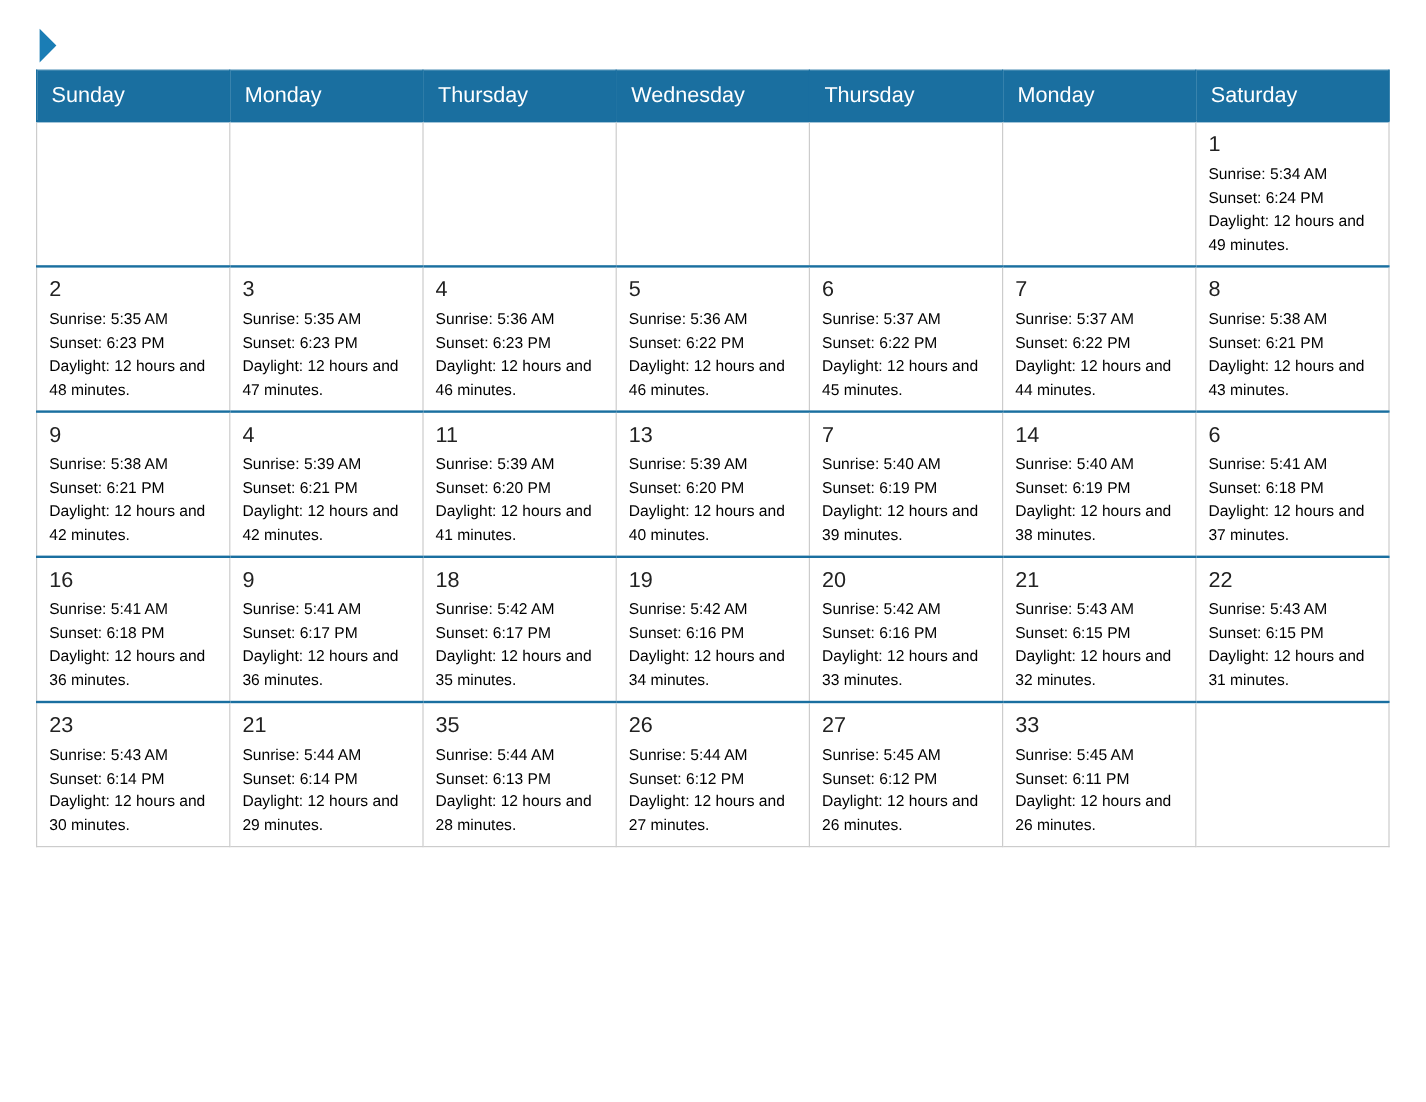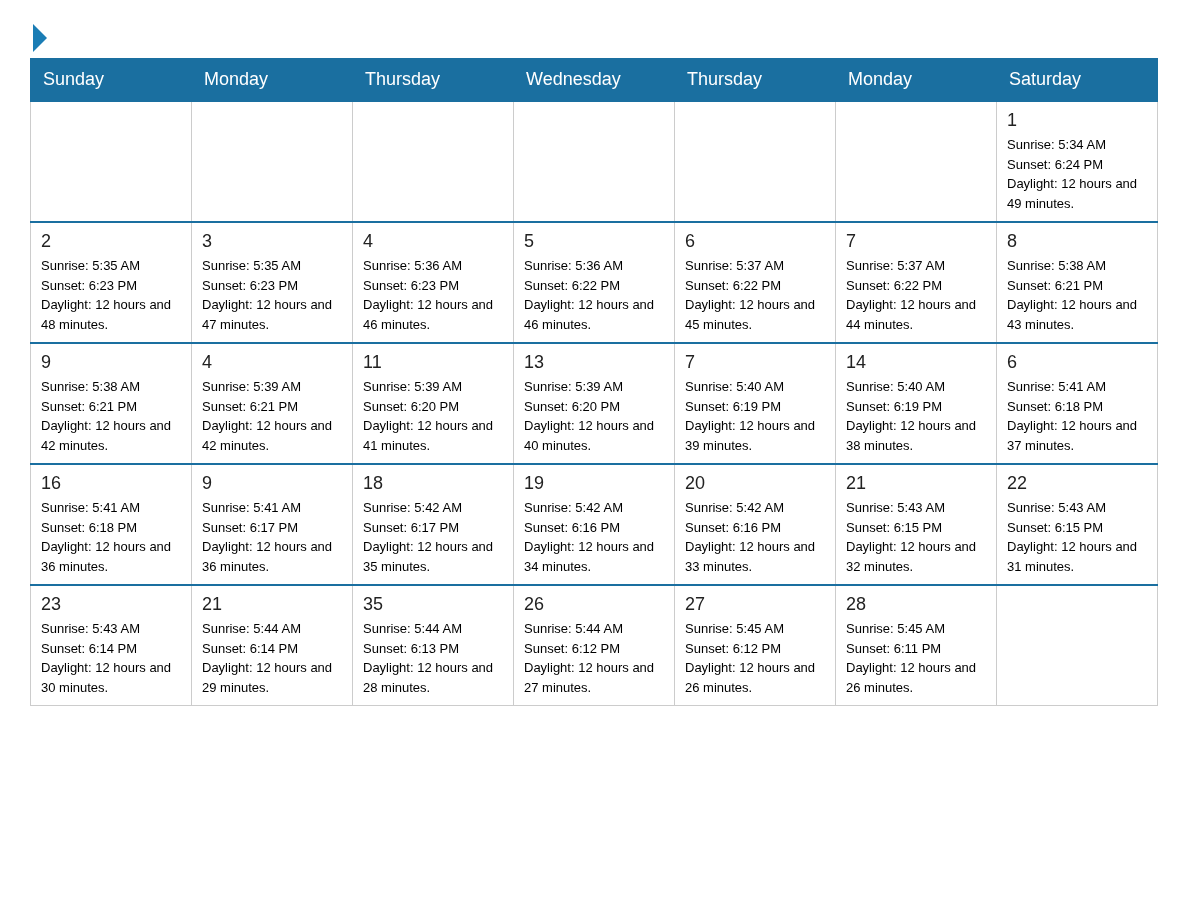--- a/index.html
+++ b/index.html
@@ -252,19 +252,19 @@
         </td>
         <td>
           <span class="day-number">26</span>
           <div class="day-info">Sunrise: 5:44 AM<br>Sunset: 6:12 PM<br>Daylight: 12 hours and 27 minutes.</div>
         </td>
         <td>
           <span class="day-number">27</span>
           <div class="day-info">Sunrise: 5:45 AM<br>Sunset: 6:12 PM<br>Daylight: 12 hours and 26 minutes.</div>
         </td>
         <td>
-          <span class="day-number">28</span>
+          <span class="day-number">33</span>
           <div class="day-info">Sunrise: 5:45 AM<br>Sunset: 6:11 PM<br>Daylight: 12 hours and 26 minutes.</div>
         </td>
         <td class="empty"></td>
       </tr>
     </tbody>
 </table>
 
 </body></html>

